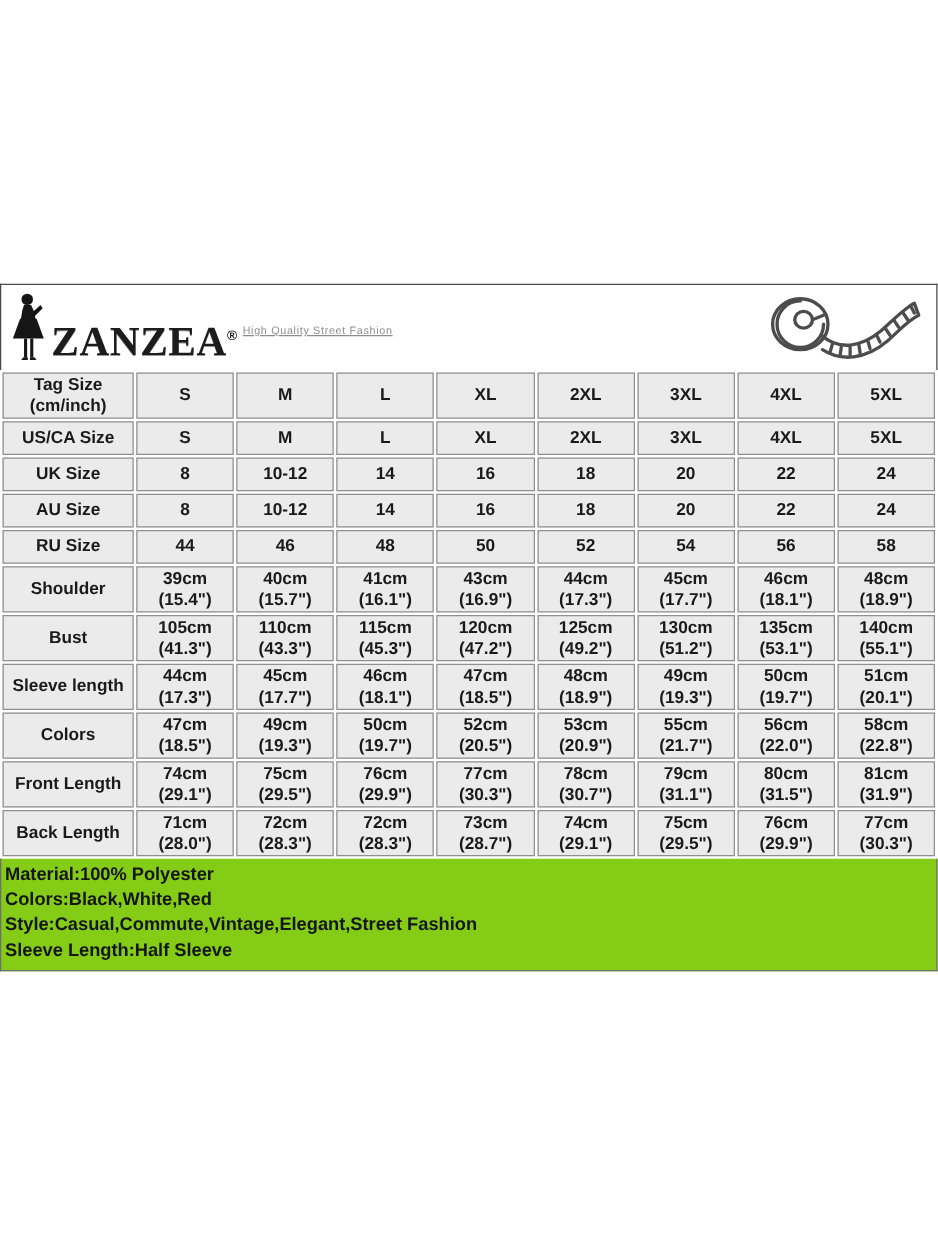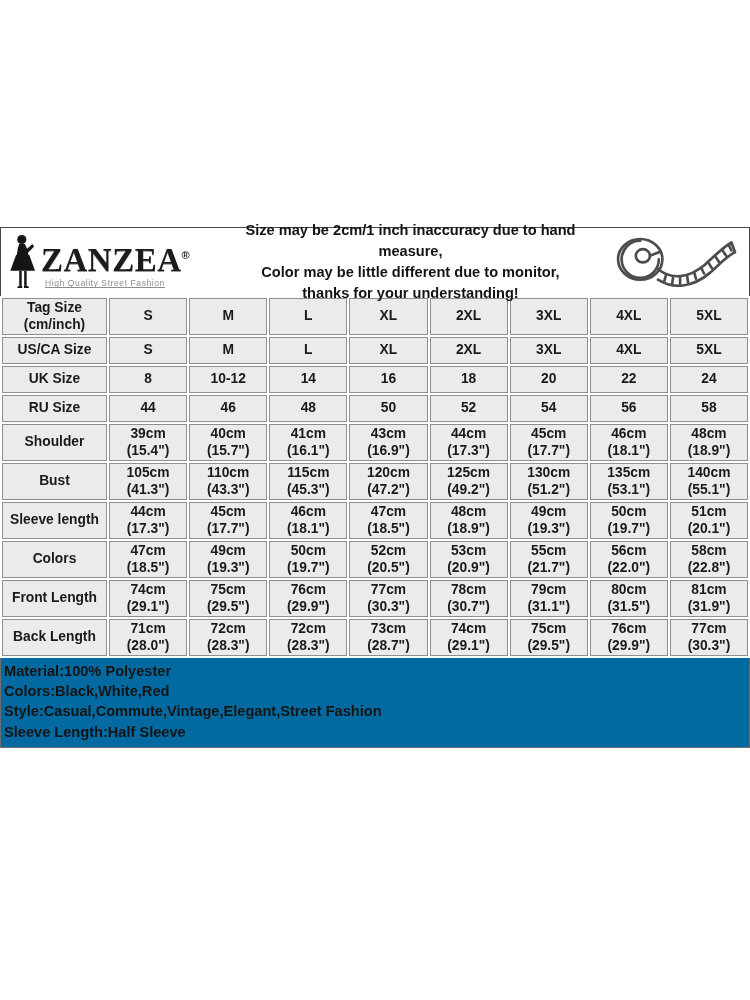--- a/index.html
+++ b/index.html
@@ -12,21 +12,21 @@
 
   
   .header-box{
     box-sizing:border-box;width:750px;height:69px;
     border:1.5px solid #4a4a4a;border-bottom:none;
     display:flex;align-items:center;justify-content:space-between;
     padding:0 6px 0 8px;background:#fff;
   }
   .brand-block{display:flex;align-items:flex-end;width:205px;flex:0 0 auto;}
   .brand-figure{width:30px;height:58px;margin-right:2px;flex:0 0 auto;}
-  .brand-text{display:flex;flex-direction:column;line-height:1;}
+  .brand-text{display:flex;flex-direction:row;line-height:1;}
   .brand-name{
     font-family:"Liberation Serif", serif;font-weight:bold;
     font-size:33px;letter-spacing:.5px;color:#1c1c1c;
     text-shadow:0 1px 0 #9a9a9a;
   }
   .brand-reg{font-size:11px;vertical-align:super;font-family:"Liberation Sans",sans-serif;text-shadow:none;}
   .brand-tagline{font-size:8.6px;color:#8d8d8d;letter-spacing:.55px;margin:2px 0 3px 4px;white-space:nowrap;text-decoration:underline;}
   .notice{flex:1 1 auto;text-align:center;font-weight:bold;font-size:14.6px;line-height:21px;color:#141414;}
   .tape-figure{width:132px;height:62px;flex:0 0 auto;margin-right:4px;}
 
@@ -43,21 +43,21 @@
     padding:1px 0;line-height:17px;height:23px;
     overflow:hidden;
   }
   table.size-table td.label-cell{width:103px;}
   table.size-table td div{line-height:16.5px;}
 
   
   .footer-box{
     box-sizing:border-box;width:750px;
     border:1.5px solid #6e6e6e;border-top:none;
-    padding:3px 4px 5px 3px;background:#0369a1;
+    padding:3px 4px 5px 3px;background:#84cc16;
   }
   .footer-box div{font-size:14.6px;font-weight:bold;line-height:20.2px;color:#151515;}
 
   svg .ln{fill:none;stroke:#4c4c4c;stroke-width:3;stroke-linecap:round;stroke-linejoin:round;}
   svg .silh{fill:#151515;stroke:none;}
 </style>
 </head>
 <body>
 
 <div class="sheet">
@@ -72,25 +72,20 @@
         <rect class="silh" x="17.2" y="42" width="2.8" height="17"></rect>
         <path class="silh" d="M11 59 L15 59 L15 61.5 L9 61.5 Z"></path>
         <path class="silh" d="M17 59 L21 59 L23 61.5 L17 61.5 Z"></path>
       </svg>
       <div class="brand-text">
         <div class="brand-name"><span>ZANZEA</span><span class="brand-reg">®</span></div>
         <div class="brand-tagline">High Quality Street Fashion</div>
       </div>
     </div>
 
-    <div class="notice">
-      <div>Size may be 2cm/1 inch inaccuracy due to hand measure,</div>
-      <div>Color may be little different due to monitor,</div>
-      <div>thanks for your understanding!</div>
-    </div>
 
     <svg class="tape-figure" viewBox="0 0 140 70">
       <path class="ln" d="M52 42 C 68 56, 88 53, 106 38 C 117 28, 127 18, 136 13 L 140 24 C 131 28, 122 38, 112 47 C 92 64, 70 66, 53 55" fill="#fff"></path>
       <ellipse class="ln" cx="33" cy="32" rx="25" ry="23"></ellipse>
       <path class="ln" d="M33 11 A 21 21 0 1 0 54 32"></path>
       <ellipse class="ln" cx="36" cy="28" rx="8" ry="7.5"></ellipse>
       <path class="ln" d="M44 28 L54 24" stroke-width="2.5"></path>
       <path class="ln" d="M62 50 L60 57 M70 53 L69 60 M78 53 L78 60 M86 51 L87 58 M94 47 L96 54 M102 42 L105 48 M110 36 L114 42 M118 29 L122 35 M126 22 L130 28 M133 16 L136 22" stroke-width="2.2"></path>
     </svg>
   </div>
@@ -180,20 +175,49 @@
           </td>
           <td>
             <div>22</div>
           </td>
           <td>
             <div>24</div>
           </td>
         </tr>
         <tr>
           <td class="label-cell">
+            <div>AU Size</div>
+          </td>
+          <td>
+            <div>8</div>
+          </td>
+          <td>
+            <div>10-12</div>
+          </td>
+          <td>
+            <div>14</div>
+          </td>
+          <td>
+            <div>16</div>
+          </td>
+          <td>
+            <div>18</div>
+          </td>
+          <td>
+            <div>20</div>
+          </td>
+          <td>
+            <div>22</div>
+          </td>
+          <td>
+            <div>24</div>
+          </td>
+        </tr>
+        <tr>
+          <td class="label-cell">
             <div>RU Size</div>
           </td>
           <td>
             <div>44</div>
           </td>
           <td>
             <div>46</div>
           </td>
           <td>
             <div>48</div>

